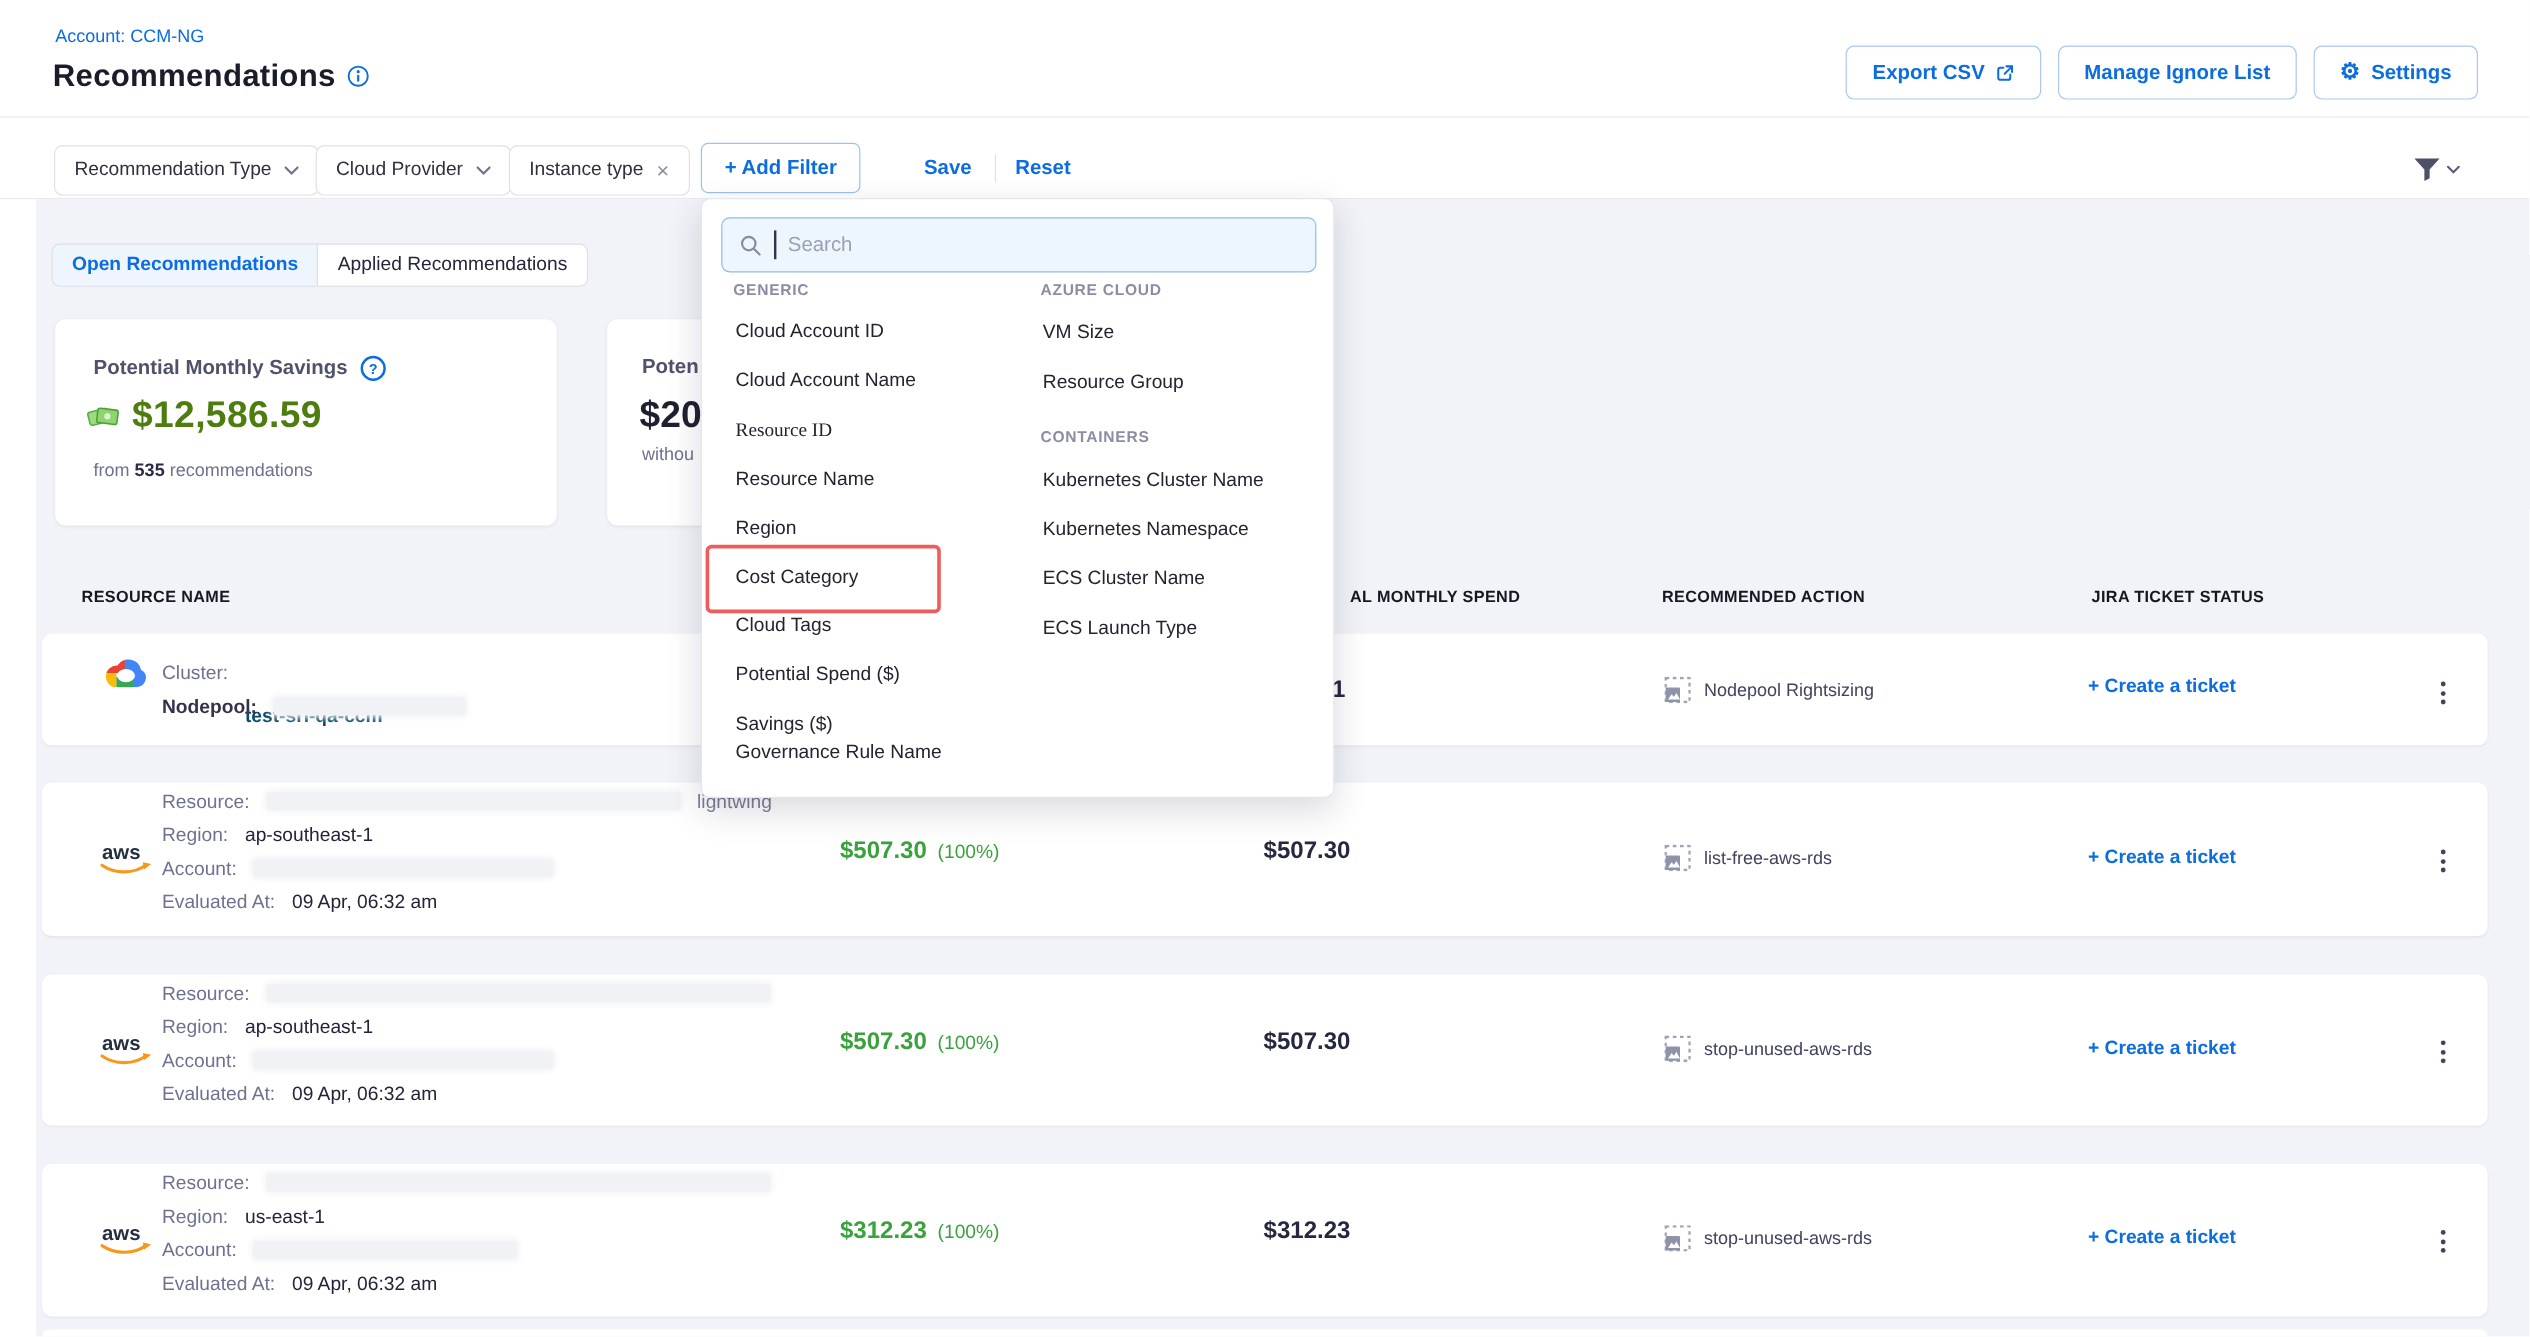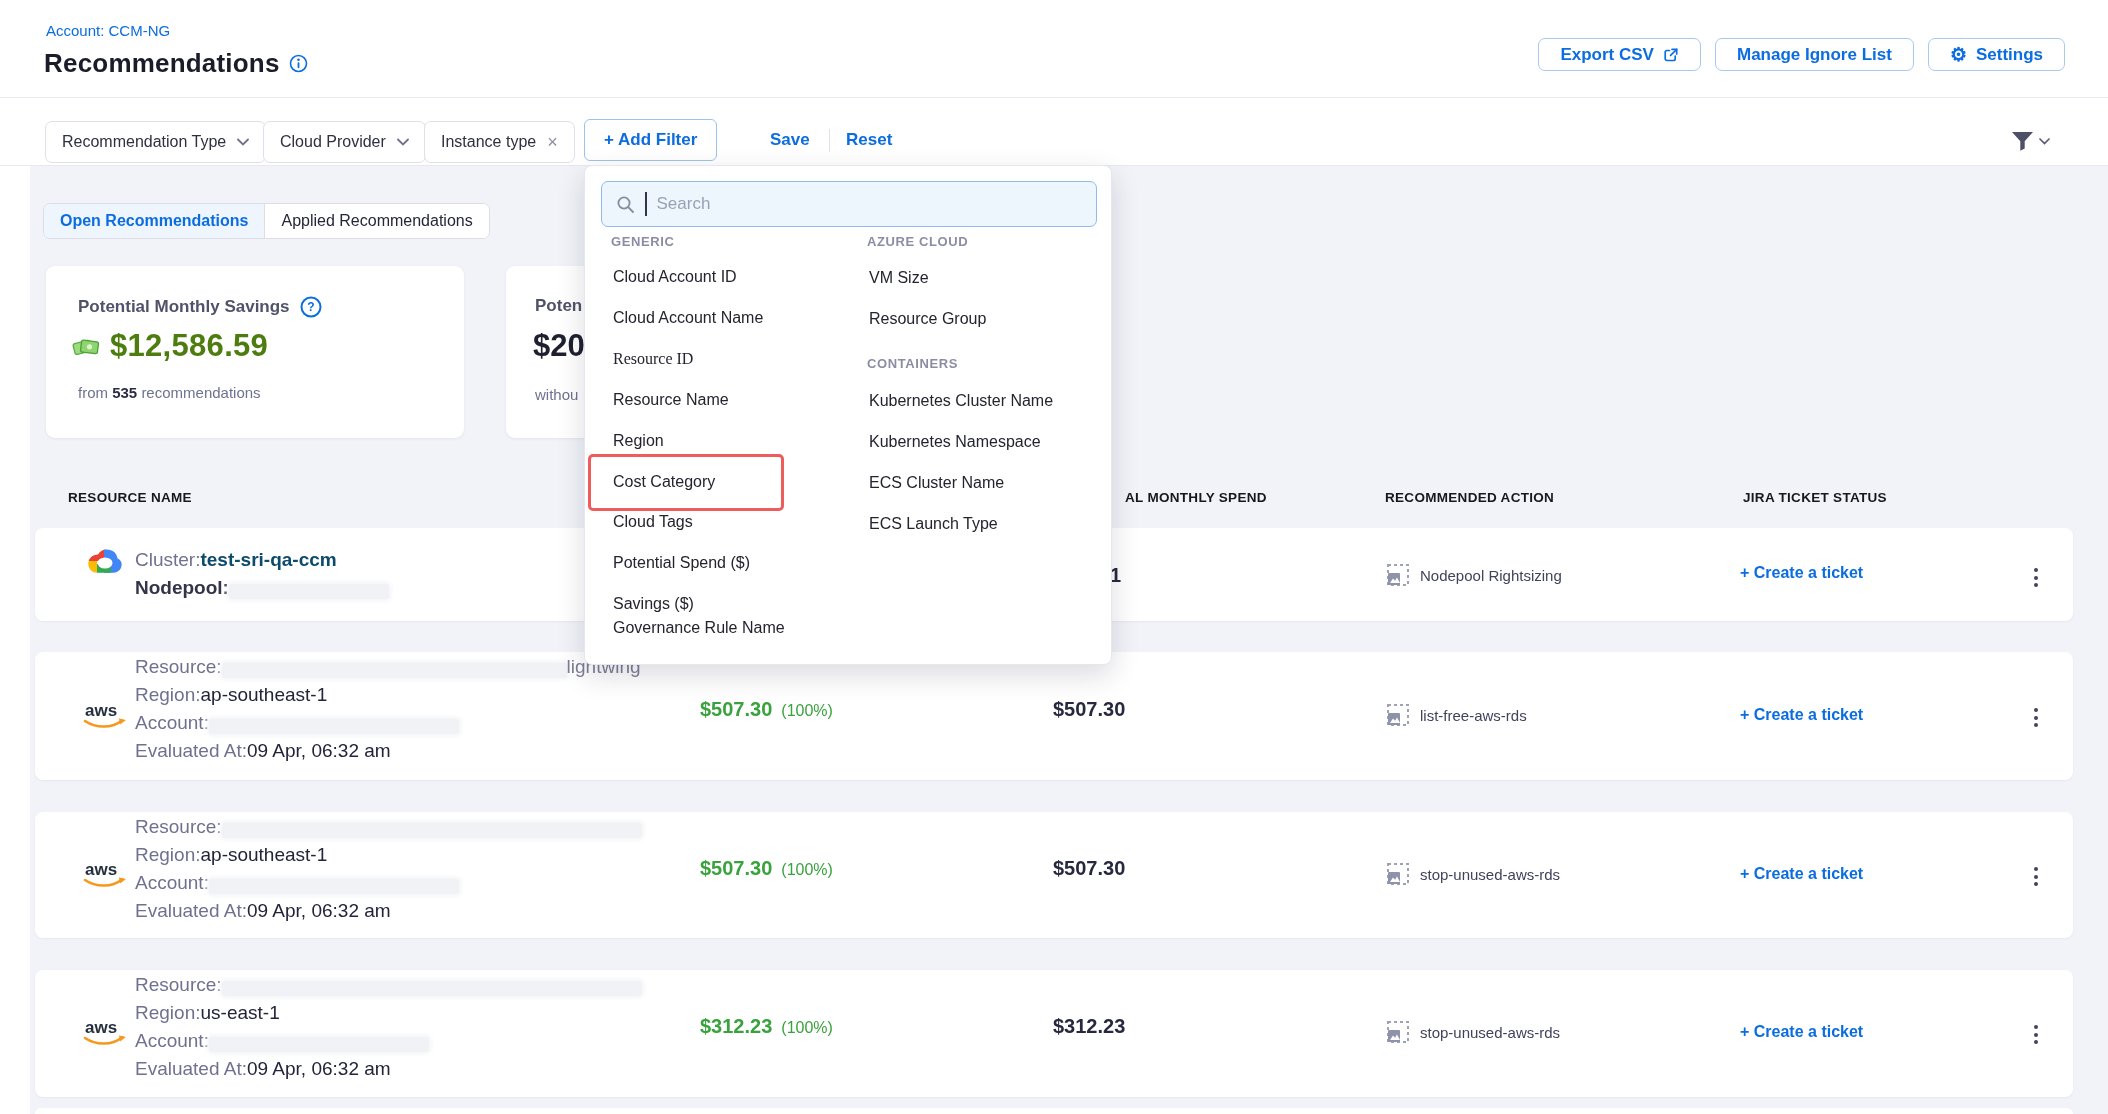--- a/index.html
+++ b/index.html
@@ -9,21 +9,21 @@
     font-family:"Liberation Sans", sans-serif; background:#ffffff; color:#23243a;
   }
   .abs { position:absolute; }
 
   
   .account-link { left:46px; top:22px; font-size:15px; color:#0b6de0; text-decoration:none; cursor:pointer; }
   .title-row { left:44px; top:48px; display:flex; align-items:center; gap:9px; }
   .page-title { font-size:26px; font-weight:bold; color:#1b1c2a; letter-spacing:.2px; }
   .header-actions { right:43px; top:38px; display:flex; gap:14px; }
   .btn-outline {
-    display:flex; align-items:center; gap:9px; height:33px; padding:0 21px;
+    display:flex; align-items:center; gap:9px; height:45px; padding:0 21px;
     background:#fff; border:1.5px solid #a9c9f1; border-radius:7px;
     color:#0b6de0; font-size:17px; font-weight:bold; cursor:pointer;
     font-family:"Liberation Sans", sans-serif;
   }
   .hdr-border { left:0; top:97px; width:2108px; height:1px; background:#e8e9f0; }
 
   
   .chip {
     position:absolute; top:121px; height:42px; display:flex; align-items:center; gap:11px;
     background:#fff; border:1px solid #dfe0e9; border-radius:7px; padding:0 16px;
@@ -66,22 +66,22 @@
   
   .th { position:absolute; top:490px; font-size:13.5px; font-weight:bold; color:#17181f; letter-spacing:.3px; }
   .row { position:absolute; left:35px; width:2038px; background:#fff; border-radius:8px;
          box-shadow:0 1px 2px rgba(40,41,61,.05); }
   .row1 { top:528px; height:93px; }
   .row2 { top:652px; height:128px; }
   .row3 { top:812px; height:126px; }
   .row4 { top:970px; height:127px; }
   .row5 { top:1108px; height:6px; border-radius:8px 8px 0 0; box-shadow:none; }
 
-  .detail-line { position:absolute; left:100px; height:18px; display:flex; align-items:flex-end; gap:0;
-                 font-size:19px; white-space:nowrap; }
+  .detail-line { position:absolute; left:100px; height:18px; display:flex; align-items:flex-start; gap:14px;
+                 font-size:16px; white-space:nowrap; }
   .lab { color:#6f7190; }
   .val { color:#23243a; }
   .redacted { background:#f1f2f6; border-radius:3px; height:15px; box-shadow:0 0 5px 2px #f3f4f7; }
   .frag { color:#7c7e95; }
   .cluster-link { color:#0c4a6e; font-weight:bold; cursor:pointer;margin-top:36px; }
   .nodepool-lab { color:#33344a; font-weight:bold; }
 
   .savings-cell { position:absolute; left:665px; display:flex; align-items:baseline; gap:9px; }
   .savings-amt { font-size:20px; font-weight:bold; color:#3aa23d; }
   .savings-pct { font-size:16px; color:#3aa23d; font-weight:500; }
@@ -216,21 +216,21 @@
     </div>
   </div>
 
   <div class="abs card card2">
     <div class="card-title" style="left:29px;">
       <span>Poten</span>
     </div>
     <div class="card-amount-row" style="left:27px;">
       <span class="amount-dark">$20</span>
     </div>
-    <div class="card-sub" style="left:29px;top:120px;">withou</div>
+    <div class="card-sub" style="left:29px;top:104px;">withou</div>
   </div>
 
   <span class="th" style="left:68px;">RESOURCE NAME</span>
   <span class="th" style="left:1125px;">AL MONTHLY SPEND</span>
   <span class="th" style="left:1385px;">RECOMMENDED ACTION</span>
   <span class="th" style="left:1743px;">JIRA TICKET STATUS</span>
 
   <div class="row row1">
     <svg class="abs" style="left:50px;top:17px;" width="40" height="34" viewBox="0 0 40 34">
       <defs>

